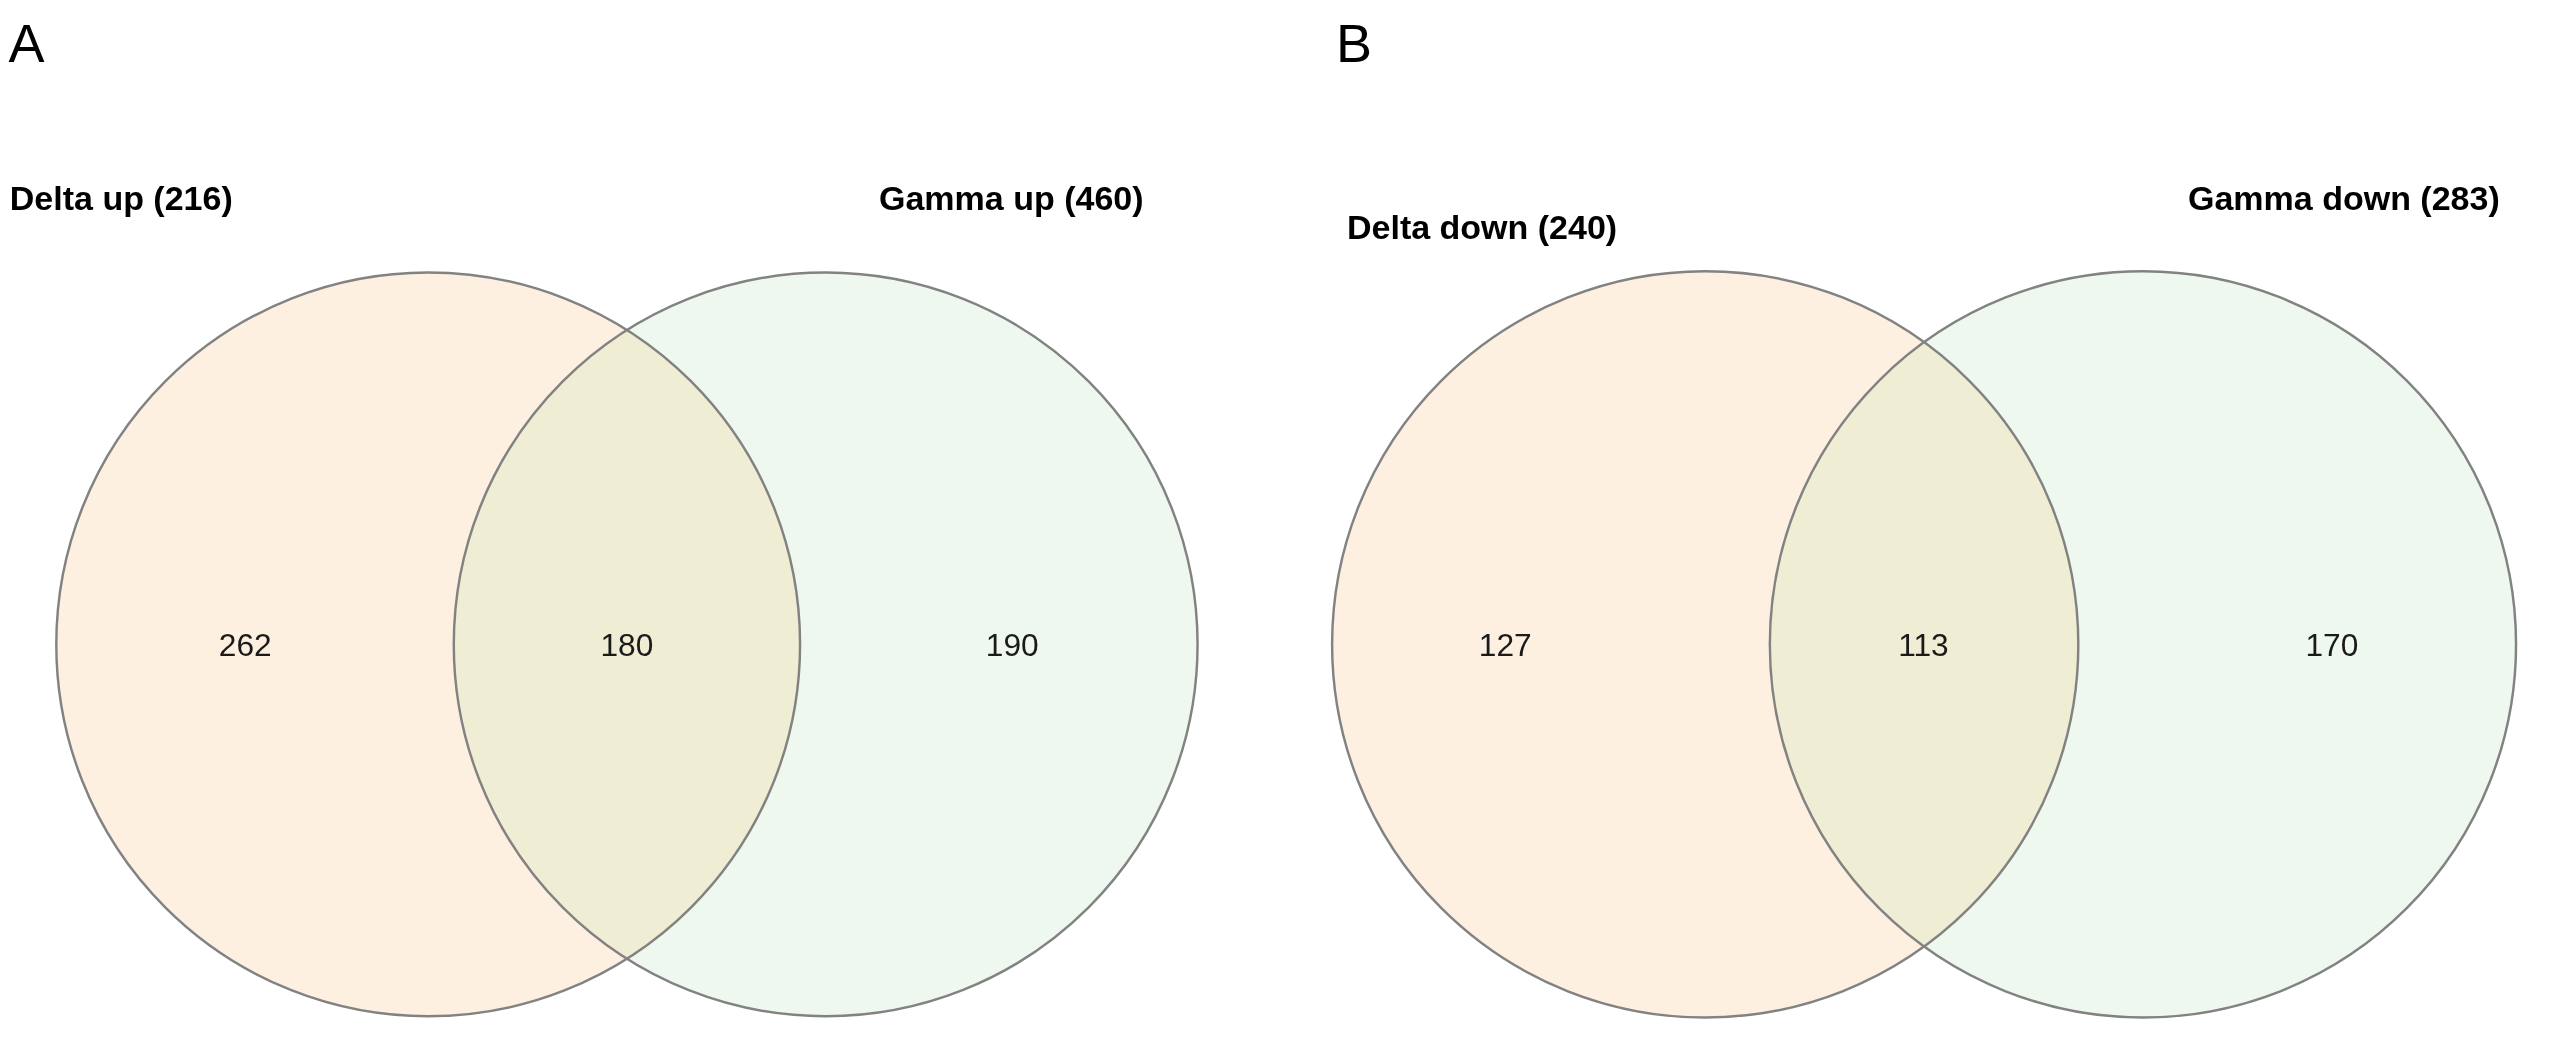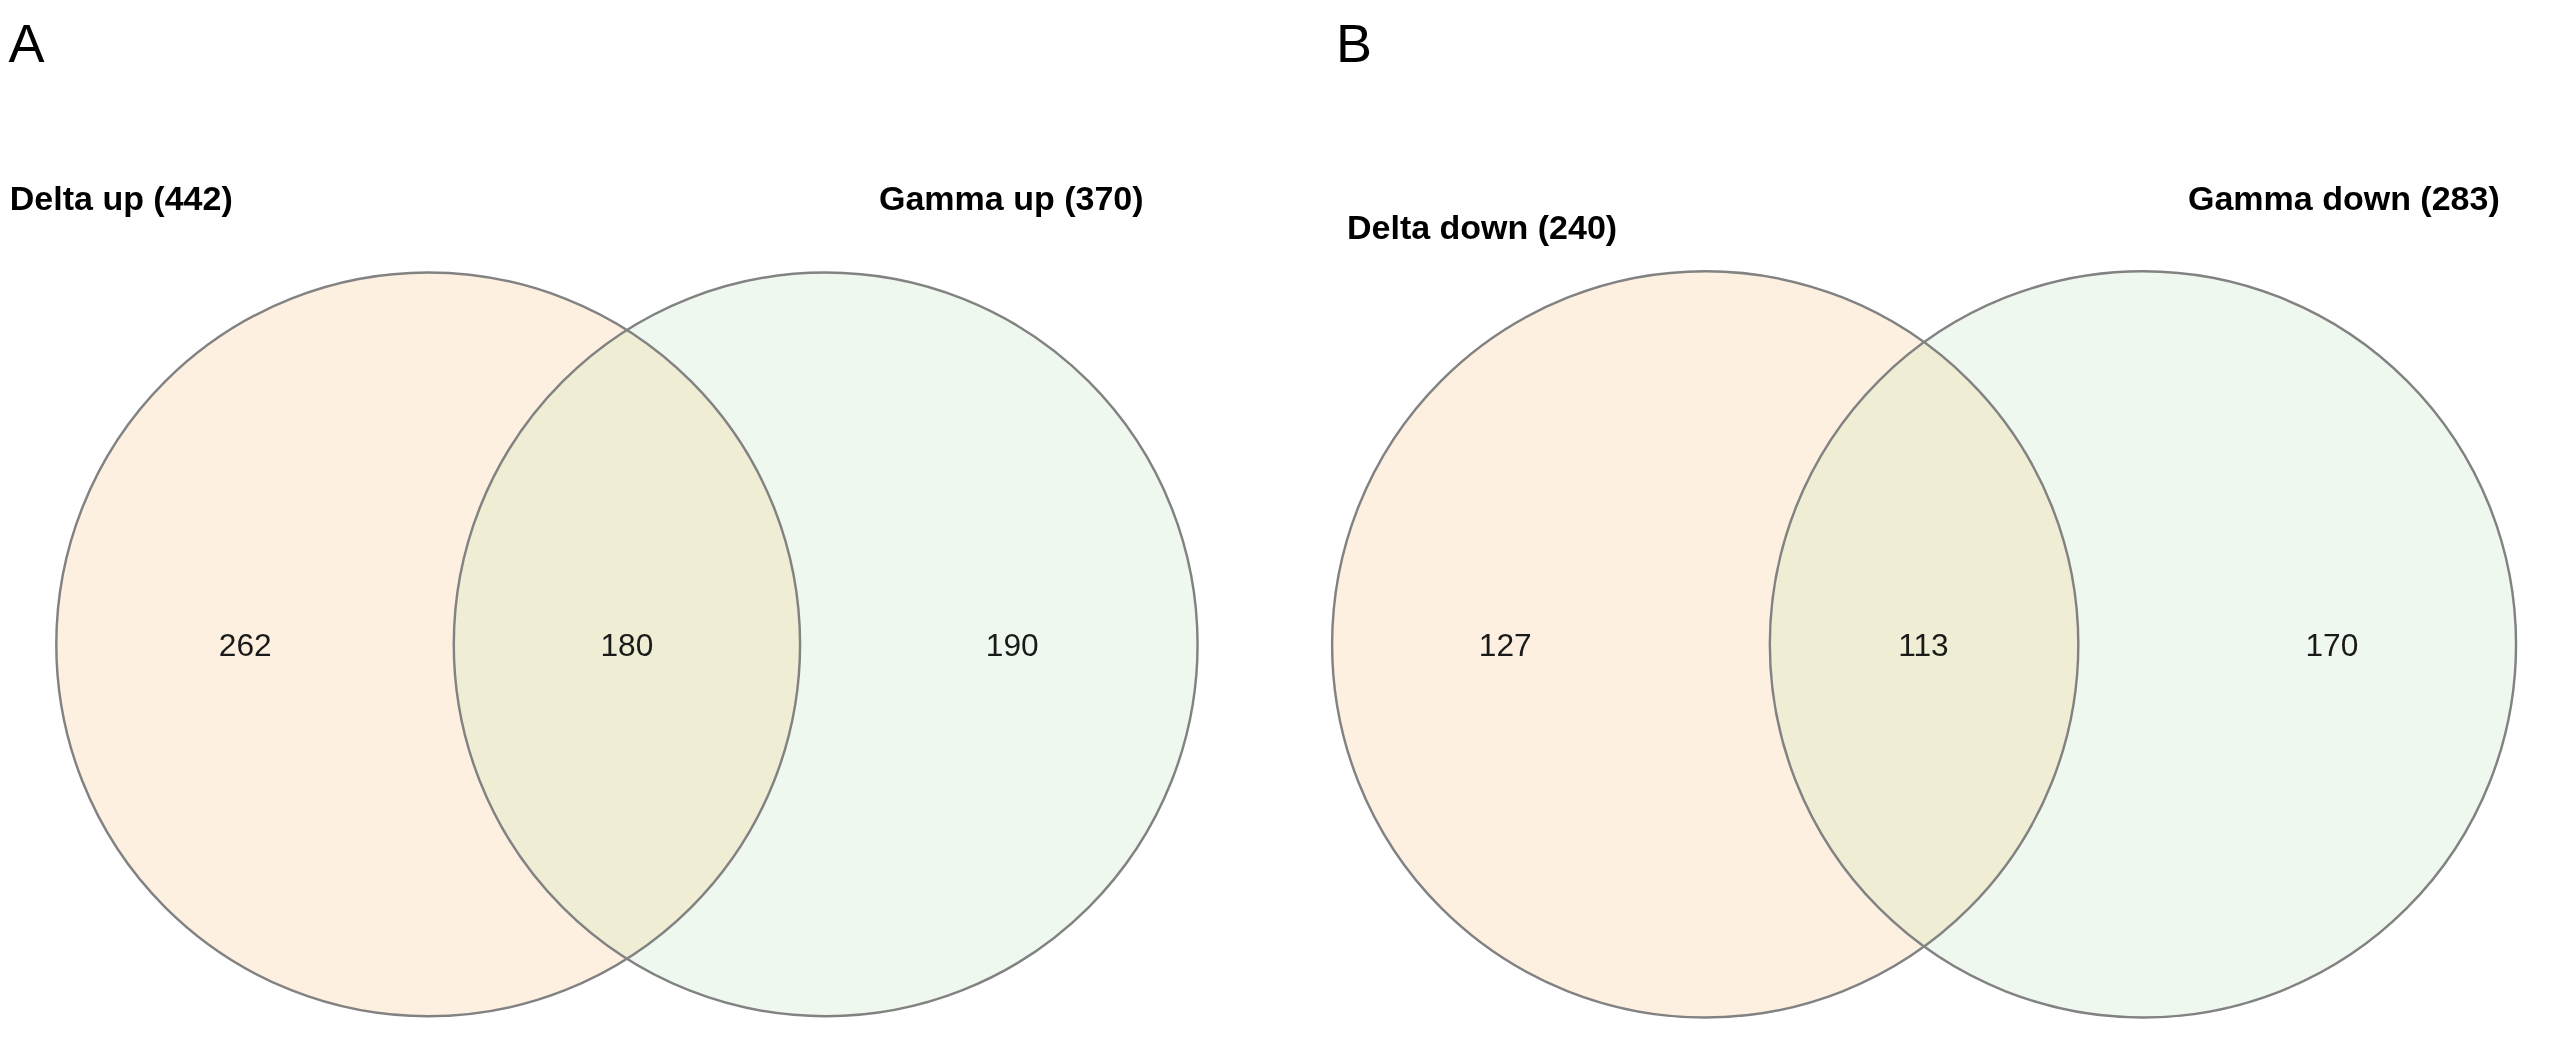--- a/index.html
+++ b/index.html
@@ -78,23 +78,23 @@
 </style>
 </head>
 <body>
 
 <div class="figure">
 
   <div class="panel panel-a">
 
     <div class="panel-letter">A</div>
 
-    <div class="set-label label-left">Delta up (442)</div>
+    <div class="set-label label-left">Delta up (216)</div>
 
-    <div class="set-label label-right">Gamma up (370)</div>
+    <div class="set-label label-right">Gamma up (460)</div>
 
     <svg class="venn-svg" viewBox="0 0 2112 1742">
       <defs>
         <clipPath id="clipA-left">
           <circle cx="702" cy="1057" r="610"></circle>
         </clipPath>
         <clipPath id="clipA-right">
           <circle cx="1354" cy="1057" r="610"></circle>
         </clipPath>
       </defs>

